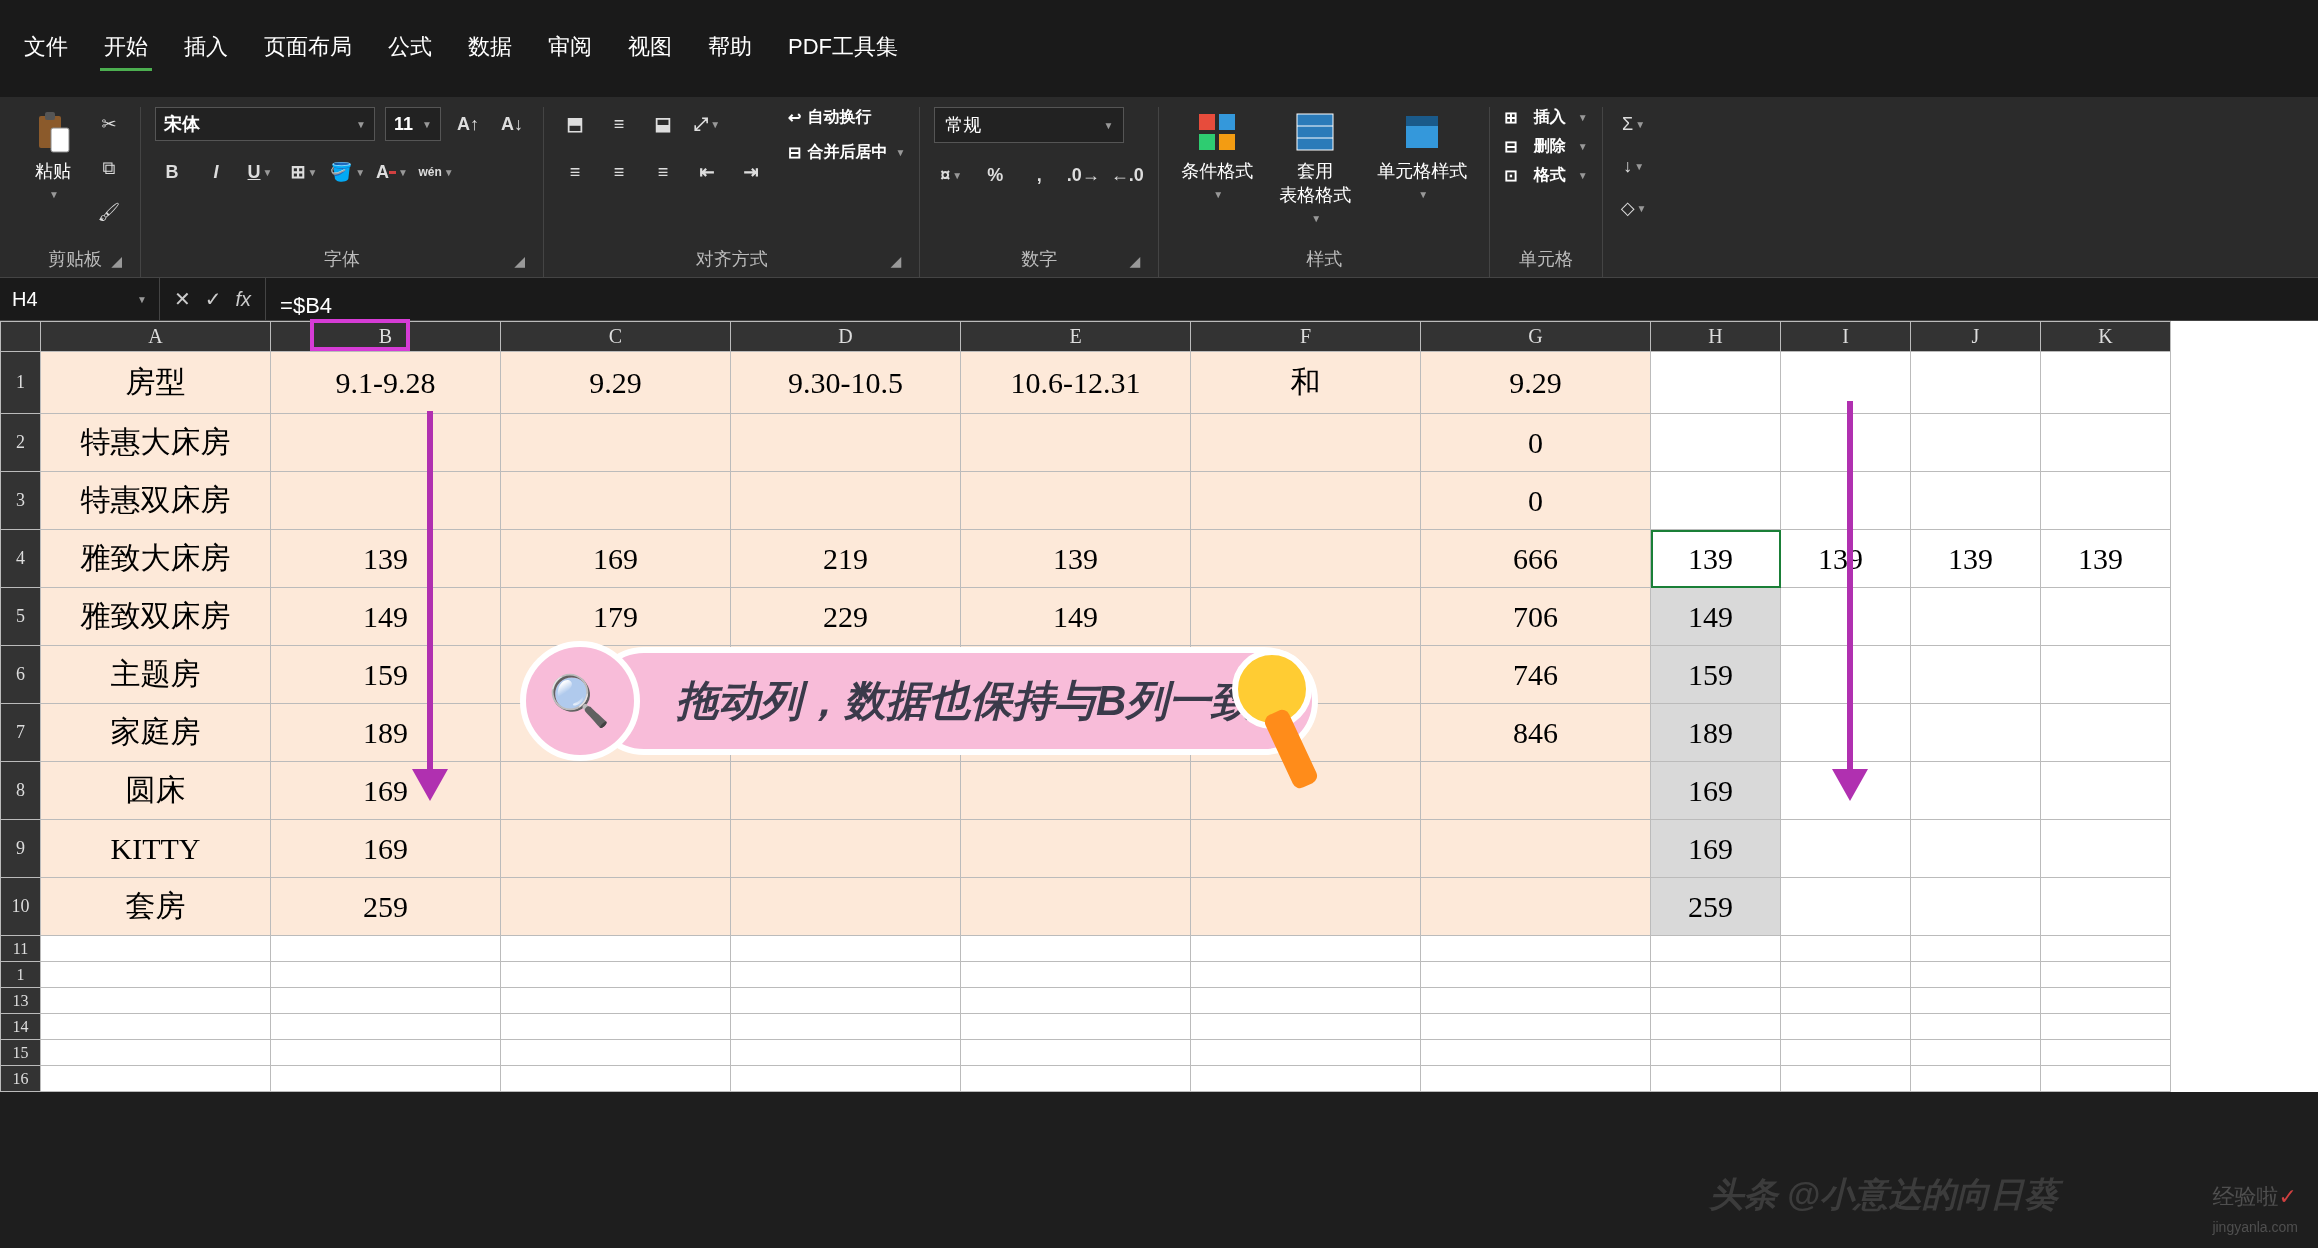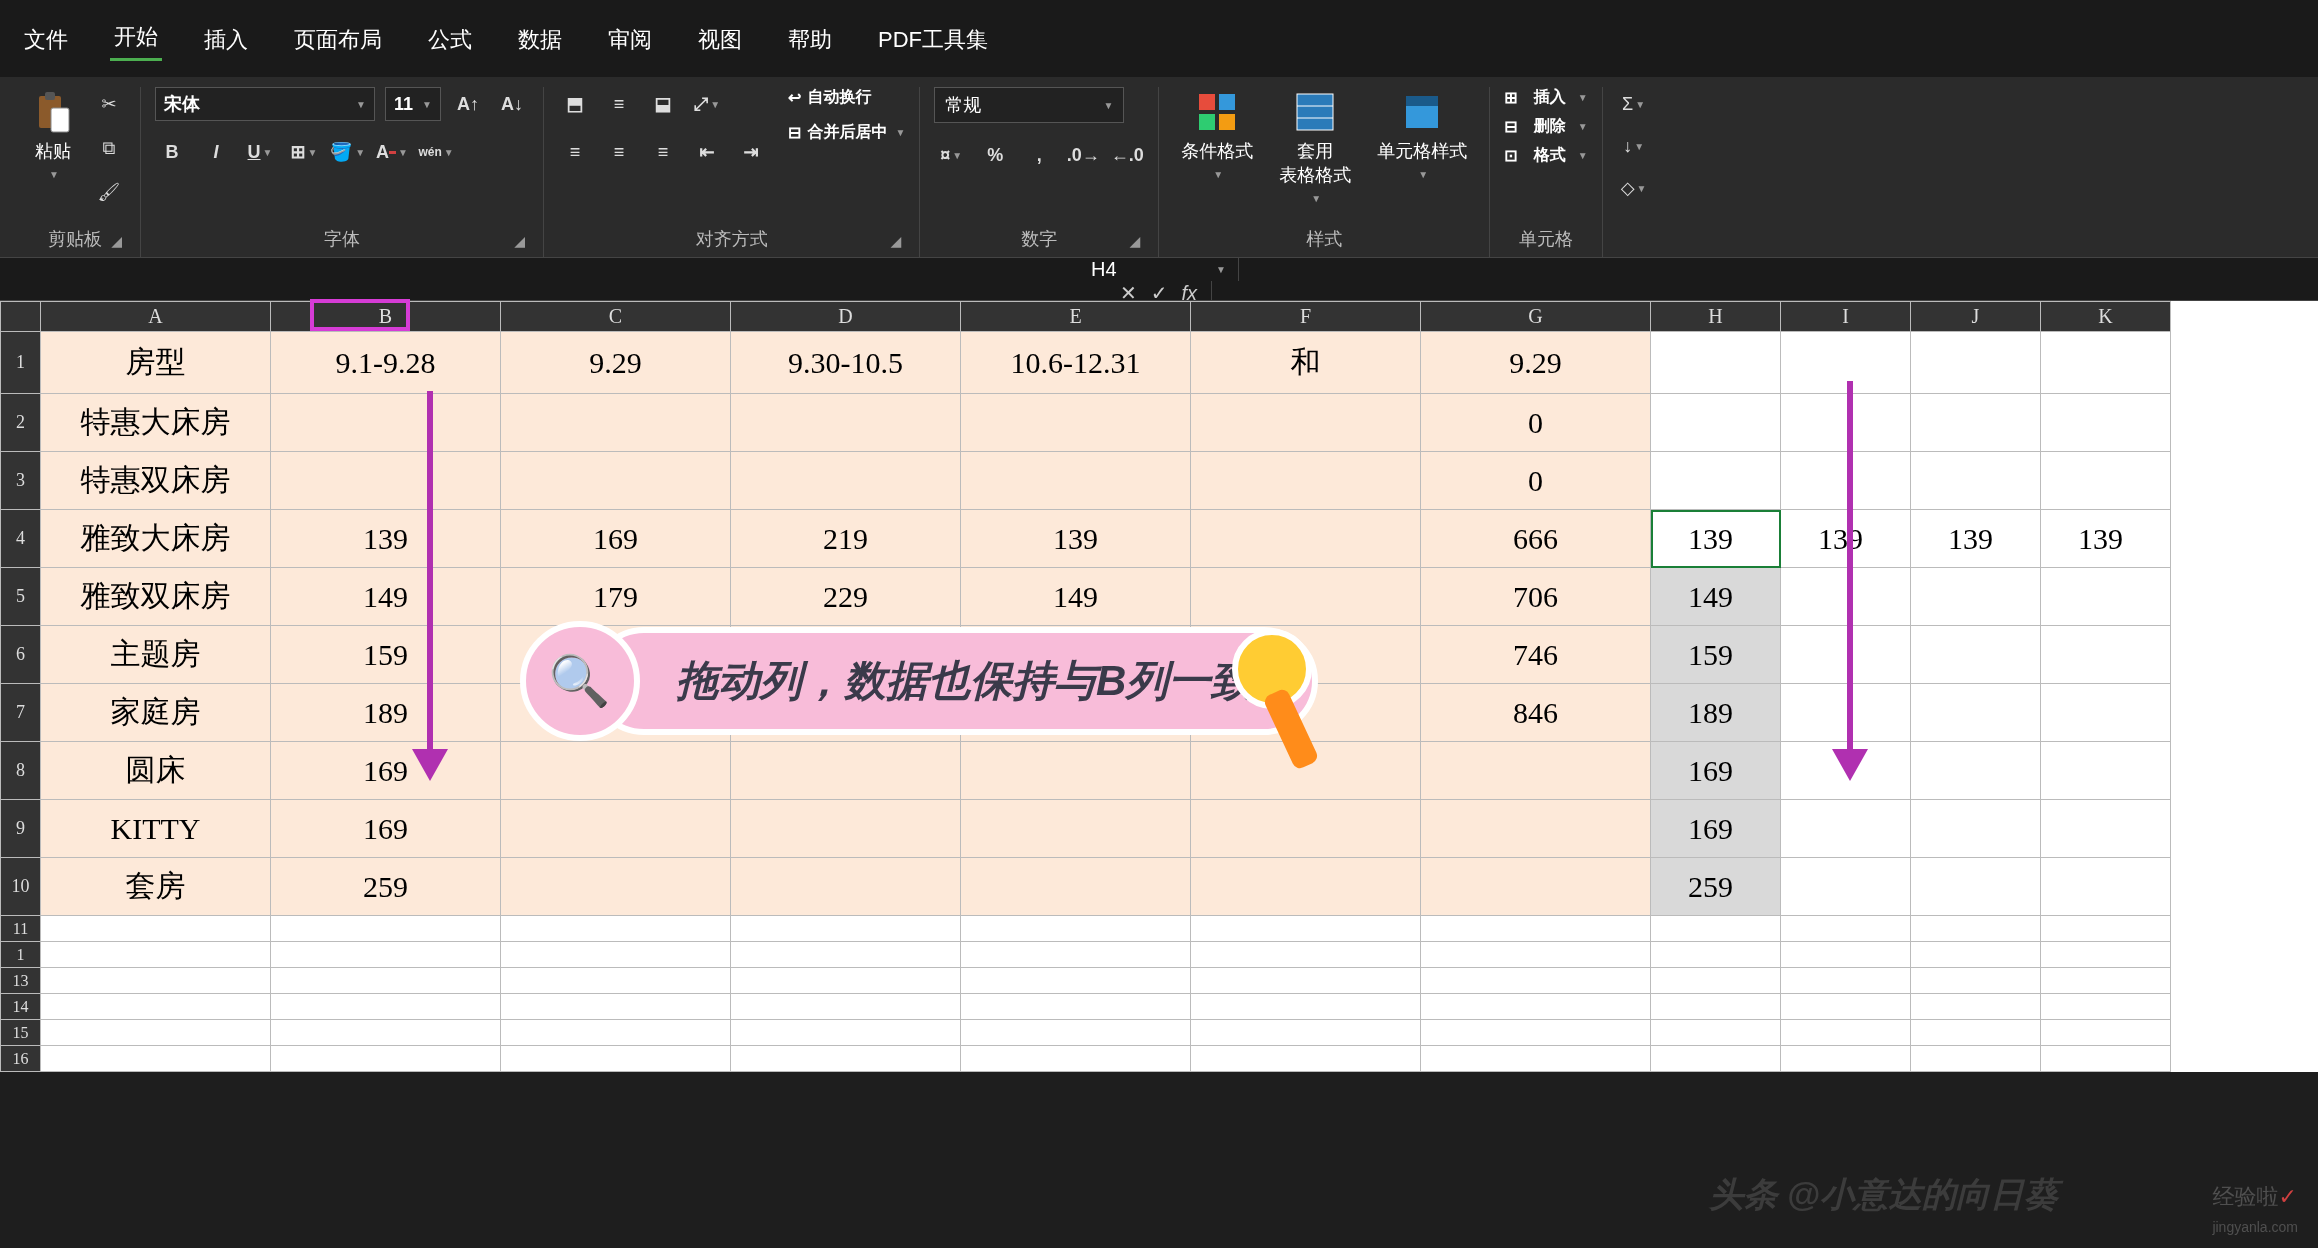--- a/index.html
+++ b/index.html
@@ -1,19 +1,19 @@
 <!DOCTYPE html>
 <html><head>
 <meta charset="utf-8">
 <style>
 * { margin: 0; padding: 0; box-sizing: border-box; }
 body { background: #1e1e1e; font-family: "Microsoft YaHei", Arial, sans-serif; color: #fff; overflow: hidden; width: 2318px; height: 1248px; position: relative; }
 
 
-.menubar { display: flex; align-items: flex-end; padding: 16px 20px; gap: 38px; font-size: 22px; background: #1a1a1a; }
+.menubar { display: flex; align-items: flex-start; padding: 26px 20px; gap: 28px; font-size: 22px; background: #1a1a1a; }
 .menubar span { cursor: pointer; padding: 6px 4px; }
 .menubar .active { border-bottom: 3px solid #4caf50; color: #fff; }
 
 
 .ribbon { display: flex; background: #2b2b2b; padding: 10px 10px 0 10px; }
 .group { display: flex; flex-direction: column; border-right: 1px solid #444; padding: 0 14px; position: relative; min-height: 170px; }
 .group-body { display: flex; gap: 10px; flex: 1; align-items: flex-start; }
 .group-label { text-align: center; font-size: 18px; color: #bbb; padding: 8px 0 6px; position: relative; }
 .dialog-launcher { position: absolute; right: 4px; bottom: 8px; font-size: 14px; color: #999; }
 
@@ -26,21 +26,21 @@
 .icon-btn { width: 34px; height: 34px; display: flex; align-items: center; justify-content: center; border: 1px solid transparent; font-size: 18px; color: #ddd; }
 .dd { font-size: 10px; color: #999; margin-left: 2px; }
 
 .font-select { background: #222; border: 1px solid #555; color: #fff; padding: 4px 8px; font-size: 18px; height: 34px; display: flex; align-items: center; justify-content: space-between; }
 .font-name { width: 220px; }
 .font-size { width: 56px; }
 
 .num-select { background: #222; border: 1px solid #555; color: #fff; padding: 4px 10px; font-size: 18px; height: 36px; width: 190px; display: flex; align-items: center; justify-content: space-between; }
 
 
-.formula-bar { display: flex; align-items: center; background: #1a1a1a; border-top: 1px solid #444; border-bottom: 1px solid #444; height: 44px; flex-direction: column; }
+.formula-bar { display: flex; align-items: center; background: #1a1a1a; border-top: 1px solid #444; border-bottom: 1px solid #444; height: 44px; }
 .namebox { width: 160px; border-right: 1px solid #444; padding: 0 12px; font-size: 20px; display: flex; align-items: center; justify-content: space-between; height: 100%; }
 .fb-btns { display: flex; gap: 14px; padding: 0 14px; font-size: 20px; color: #ccc; align-items: center; border-right: 1px solid #444; height: 100%; }
 .formula-input { flex: 1; padding: 0 14px; font-size: 22px; height: 100%; display: flex; align-items: center; margin-top: 14px; }
 
 
 .grid-wrap { position: relative; background: #fff; }
 table.sheet { border-collapse: collapse; table-layout: fixed; }
 .sheet th, .sheet td { border: 1px solid #bbb; font-family: "SimSun","宋体",serif; }
 .sheet .colhdr th { background: #333; color: #ddd; font-weight: normal; height: 30px; font-size: 20px; text-align: center; }
 .sheet .rowhdr { background: #333; color: #ddd; width: 40px; text-align: center; font-size: 18px; }

